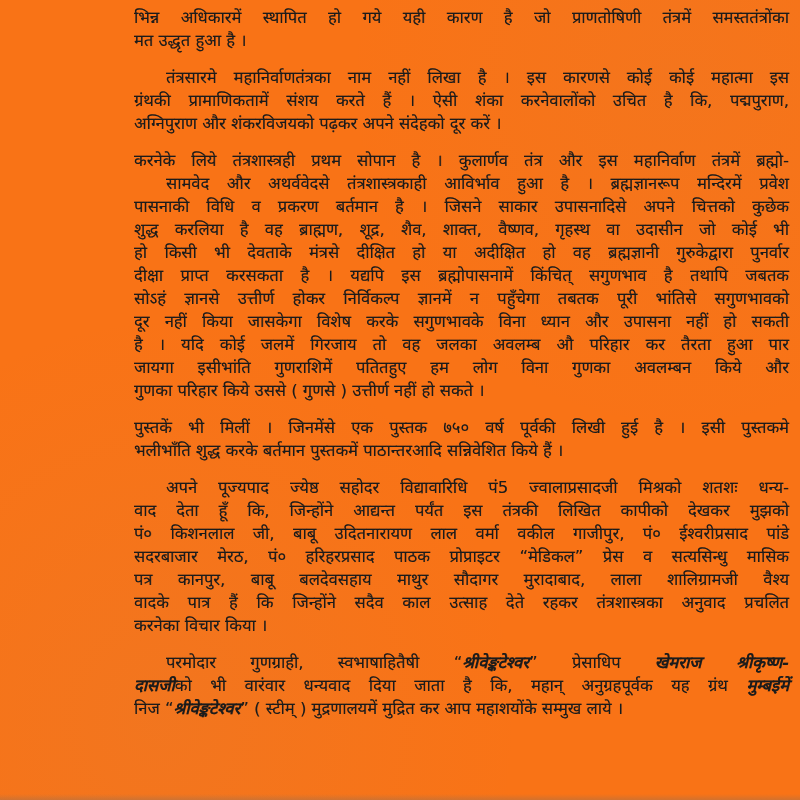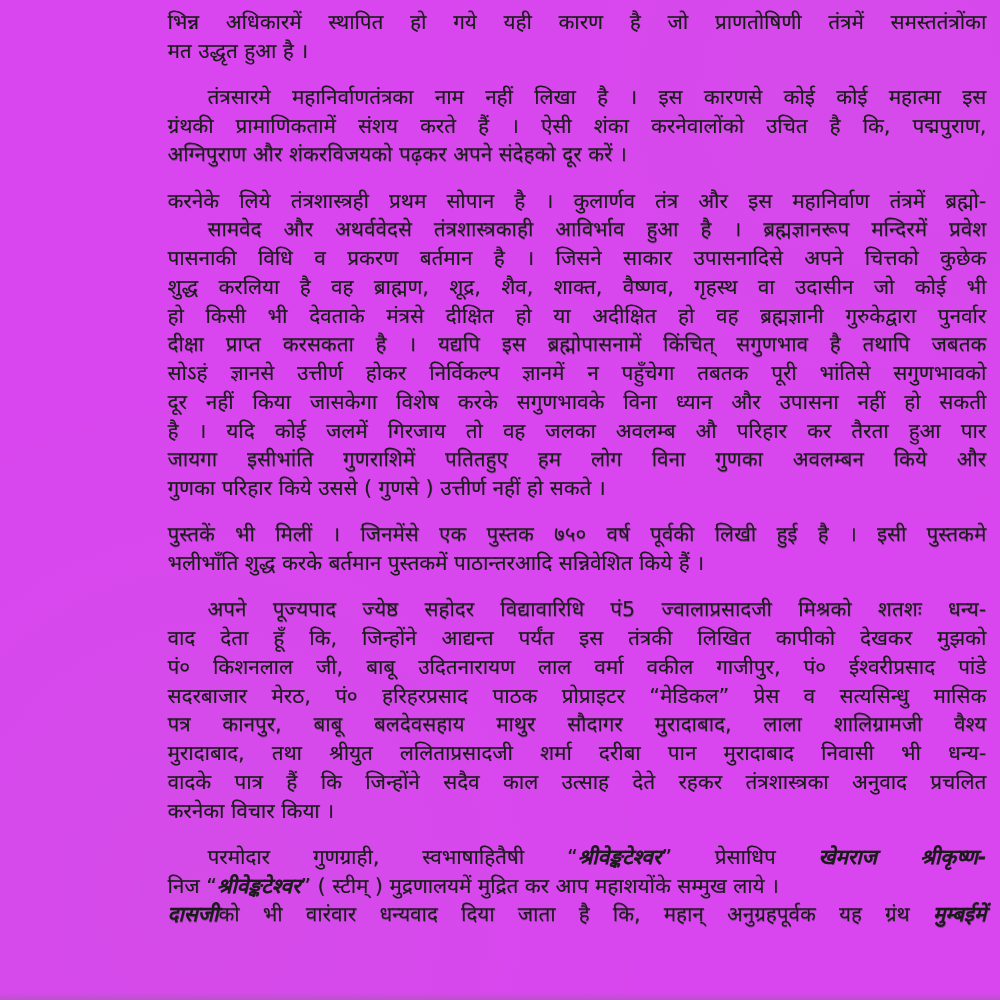--- a/index.html
+++ b/index.html
@@ -4,21 +4,21 @@
 <style>
   html, body {
     margin: 0;
     padding: 0;
     background: #ffffff;
   }
   #page {
     position: relative;
     width: 800px;
     height: 800px;
-    background: #d946ef;
+    background: #f97316;
     overflow: hidden;
     font-family: "DejaVu Sans", sans-serif;
   }
   
   #page::before {
     content: "";
     position: absolute;
     inset: 0;
     background:
       radial-gradient(ellipse at 20% 90%, rgba(150,150,145,0.07), transparent 40%),
@@ -86,24 +86,23 @@
       <div class="para">
         <div class="line"><span>पुस्तकें भी मिलीं । जिनमेंसे  एक  पुस्तक ७५० वर्ष  पूर्वकी  लिखी  हुई है । इसी पुस्तकमे</span></div>
         <div class="line last"><span>भलीभाँति शुद्ध करके बर्तमान पुस्तकमें पाठान्तरआदि सन्निवेशित किये हैं ।</span></div>
       </div>
       <div class="para">
         <div class="line first-indent"><span>अपने पूज्यपाद ज्येष्ठ सहोदर  विद्यावारिधि पं5 ज्वालाप्रसादजी मिश्रको शतशः धन्य-</span></div>
         <div class="line"><span>वाद देता हूँ कि, जिन्होंने आद्यन्त पर्यंत इस  तंत्रकी  लिखित  कापीको देखकर मुझको</span></div>
         <div class="line"><span>पं० किशनलाल जी, बाबू उदितनारायण लाल वर्मा वकील गाजीपुर, पं० ईश्वरीप्रसाद पांडे</span></div>
         <div class="line"><span>सदरबाजार मेरठ, पं० हरिहरप्रसाद पाठक प्रोप्राइटर “मेडिकल” प्रेस व सत्यसिन्धु मासिक</span></div>
         <div class="line"><span>पत्र कानपुर, बाबू बलदेवसहाय माथुर सौदागर मुरादाबाद,  लाला  शालिग्रामजी वैश्य</span></div>
-        <div class="line"><span>मुरादाबाद, तथा श्रीयुत ललिताप्रसादजी  शर्मा दरीबा पान मुरादाबाद निवासी भी धन्य-</span></div>
         <div class="line"><span>वादके पात्र हैं कि जिन्होंने सदैव काल  उत्साह  देते रहकर  तंत्रशास्त्रका अनुवाद प्रचलित</span></div>
         <div class="line last"><span>करनेका विचार किया ।</span></div>
       </div>
       <div class="para">
         <div class="line first-indent"><span>परमोदार गुणग्राही, स्वभाषाहितैषी “</span><span class="bold">श्रीवेङ्कटेश्वर</span><span>” प्रेसाधिप </span><span class="bold">खेमराज श्रीकृष्ण-</span></div>
+        <div class="line"><span class="bold">दासजी</span><span>को भी वारंवार धन्यवाद दिया जाता है कि, महान् अनुग्रहपूर्वक यह ग्रंथ </span><span class="bold">मुम्बईमें</span></div>
         <div class="line last"><span>निज “</span><span class="bold">श्रीवेङ्कटेश्वर</span><span>” ( स्टीम् ) मुद्रणालयमें मुद्रित कर आप महाशयोंके सम्मुख लाये ।</span></div>
-        <div class="line"><span class="bold">दासजी</span><span>को भी वारंवार धन्यवाद दिया जाता है कि, महान् अनुग्रहपूर्वक यह ग्रंथ </span><span class="bold">मुम्बईमें</span></div>
       </div>
     </div>
   <div id="bottom-edge"></div>
 </div>
 
 </body></html>

